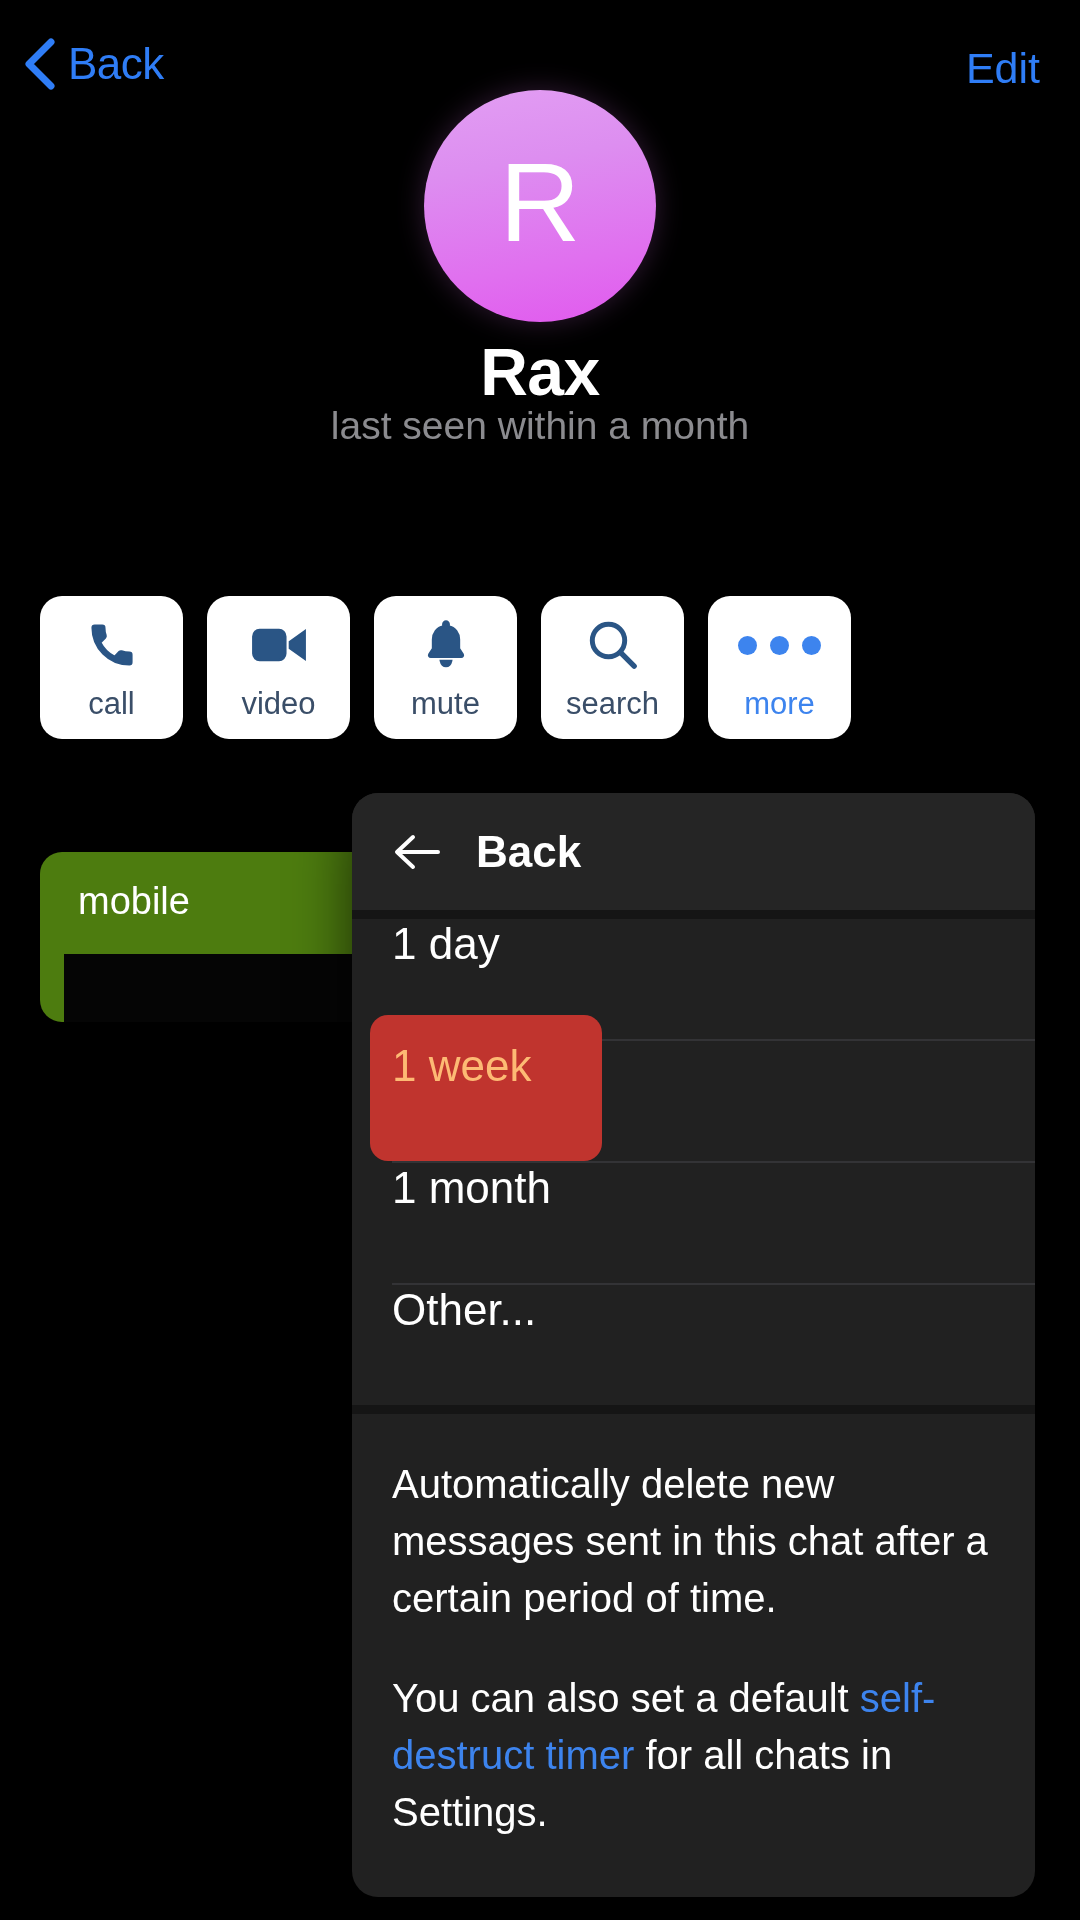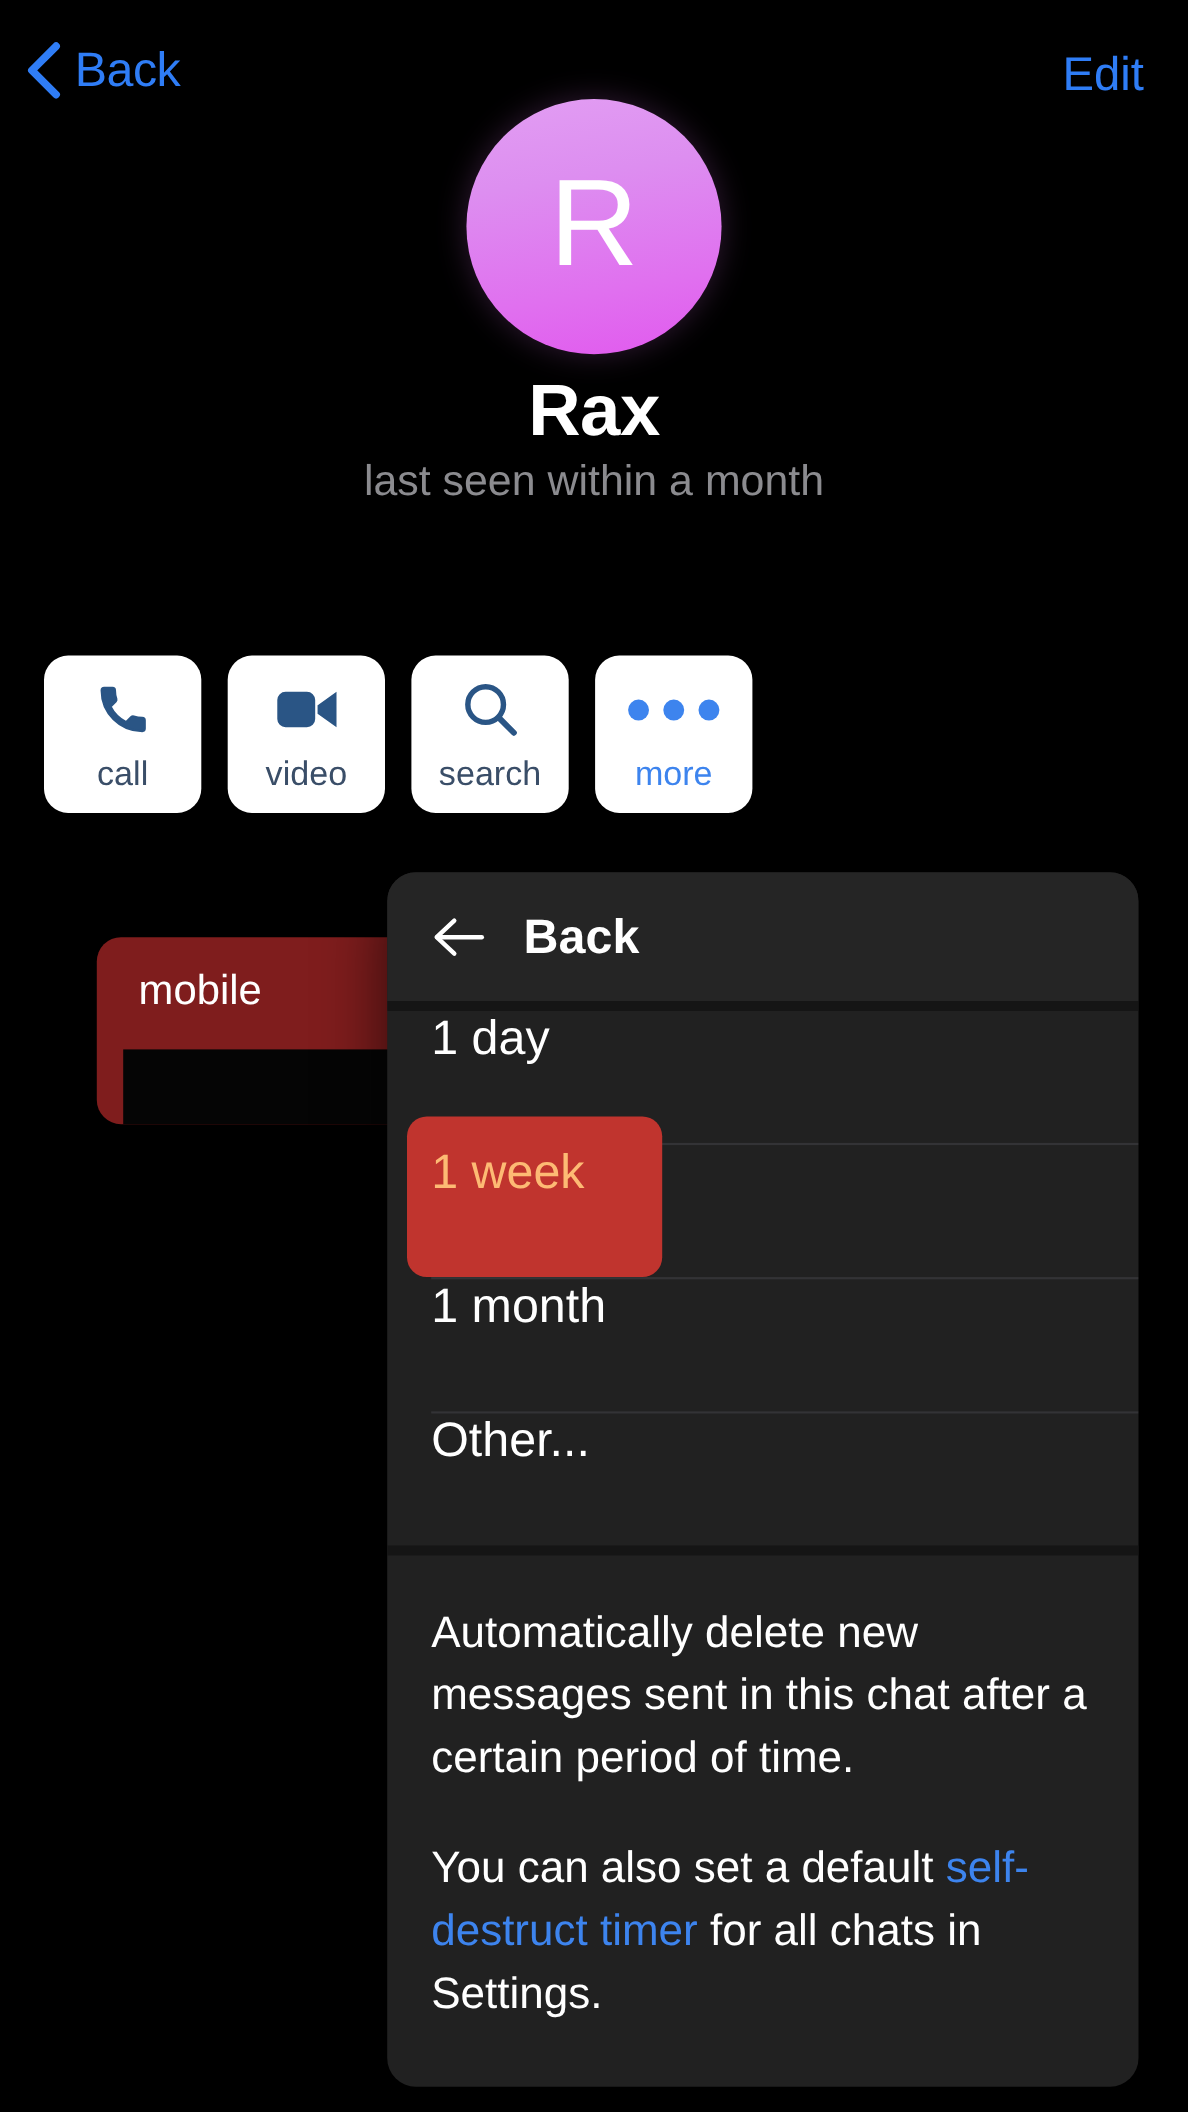--- a/index.html
+++ b/index.html
@@ -44,21 +44,21 @@
   }
   .avatar-letter{
     font-size:112px; color:#ffffff; font-weight:500; line-height:1;
     letter-spacing:0; padding-bottom:6px;
   }
   .profile-name{
     position:absolute; top:334px; width:1080px; text-align:center;
     font-size:66px; color:#ffffff; font-weight:700; letter-spacing:-0.5px;
   }
   .profile-status{
-    position:absolute; top:416px; width:1080px; text-align:center;
+    position:absolute; top:404px; width:1080px; text-align:center;
     font-size:39px; color:#8b8b8f; font-weight:400;
   }
 
   
   .actions{
     position:absolute; top:596px; left:40px;
     display:flex; gap:24px;
   }
   .action-btn{
     width:143px; height:143px; border-radius:22px;
@@ -71,21 +71,21 @@
   .action-btn.dim .action-icon svg{ fill:#2a5585; stroke:#2a5585; }
   .action-btn.dim .action-label{ color:#3a4e68; }
   .action-btn.bright .action-label{ color:#3d84ee; }
   .dots{ display:flex; gap:13px; align-items:center; }
   .dots span{ width:19px; height:19px; border-radius:50%; background:#3d84ee; display:block; }
 
   
   .mobile-card{
     position:absolute; top:852px; left:40px;
     width:420px; height:170px; border-radius:22px;
-    background:#7f1d1d; overflow:hidden;margin-left:48px;
+    background:#4d7c0f; overflow:hidden;
   }
   .mobile-label{
     position:absolute; left:38px; top:28px;
     font-size:38px; color:#ffffff;
   }
   .mobile-redacted{
     position:absolute; left:24px; top:102px; right:0; height:68px;
     background:#050505;
   }
 
@@ -166,20 +166,29 @@
     <div class="action-btn dim">
       <span class="action-icon">
         <svg width="56" height="52" viewBox="0 0 26 20">
           <rect x="1" y="3" width="15" height="14" rx="3" fill="#2a5585"></rect>
           <path d="M18 8.5 L25 3.5 V16.5 L18 11.5 Z" fill="#2a5585"></path>
         </svg>
       </span>
       <span class="action-label">video</span>
     </div>
 
+    <div class="action-btn dim">
+      <span class="action-icon">
+        <svg width="48" height="54" viewBox="0 0 22 24">
+          <path fill="#2a5585" d="M11 1.2c-.7 0-1.3.6-1.3 1.3v.9C6.9 4 5 6.5 5 9.5v4.2l-1.7 2.6c-.3.5.1 1.2.7 1.2h14c.6 0 1-.7.7-1.2L17 13.7V9.5c0-3-1.9-5.5-4.7-6.1v-.9c0-.7-.6-1.3-1.3-1.3z"></path>
+          <path fill="#2a5585" d="M8.6 19.3c.3 1.4 1.3 2.4 2.4 2.4s2.1-1 2.4-2.4H8.6z"></path>
+        </svg>
+      </span>
+      <span class="action-label">mute</span>
+    </div>
 
     <div class="action-btn dim">
       <span class="action-icon">
         <svg width="54" height="54" viewBox="0 0 24 24">
           <circle cx="10" cy="10" r="7.2" fill="none" stroke="#2a5585" stroke-width="2.2"></circle>
           <line x1="15.3" y1="15.3" x2="21.4" y2="21.4" stroke="#2a5585" stroke-width="2.4" stroke-linecap="round"></line>
         </svg>
       </span>
       <span class="action-label">search</span>
     </div>

